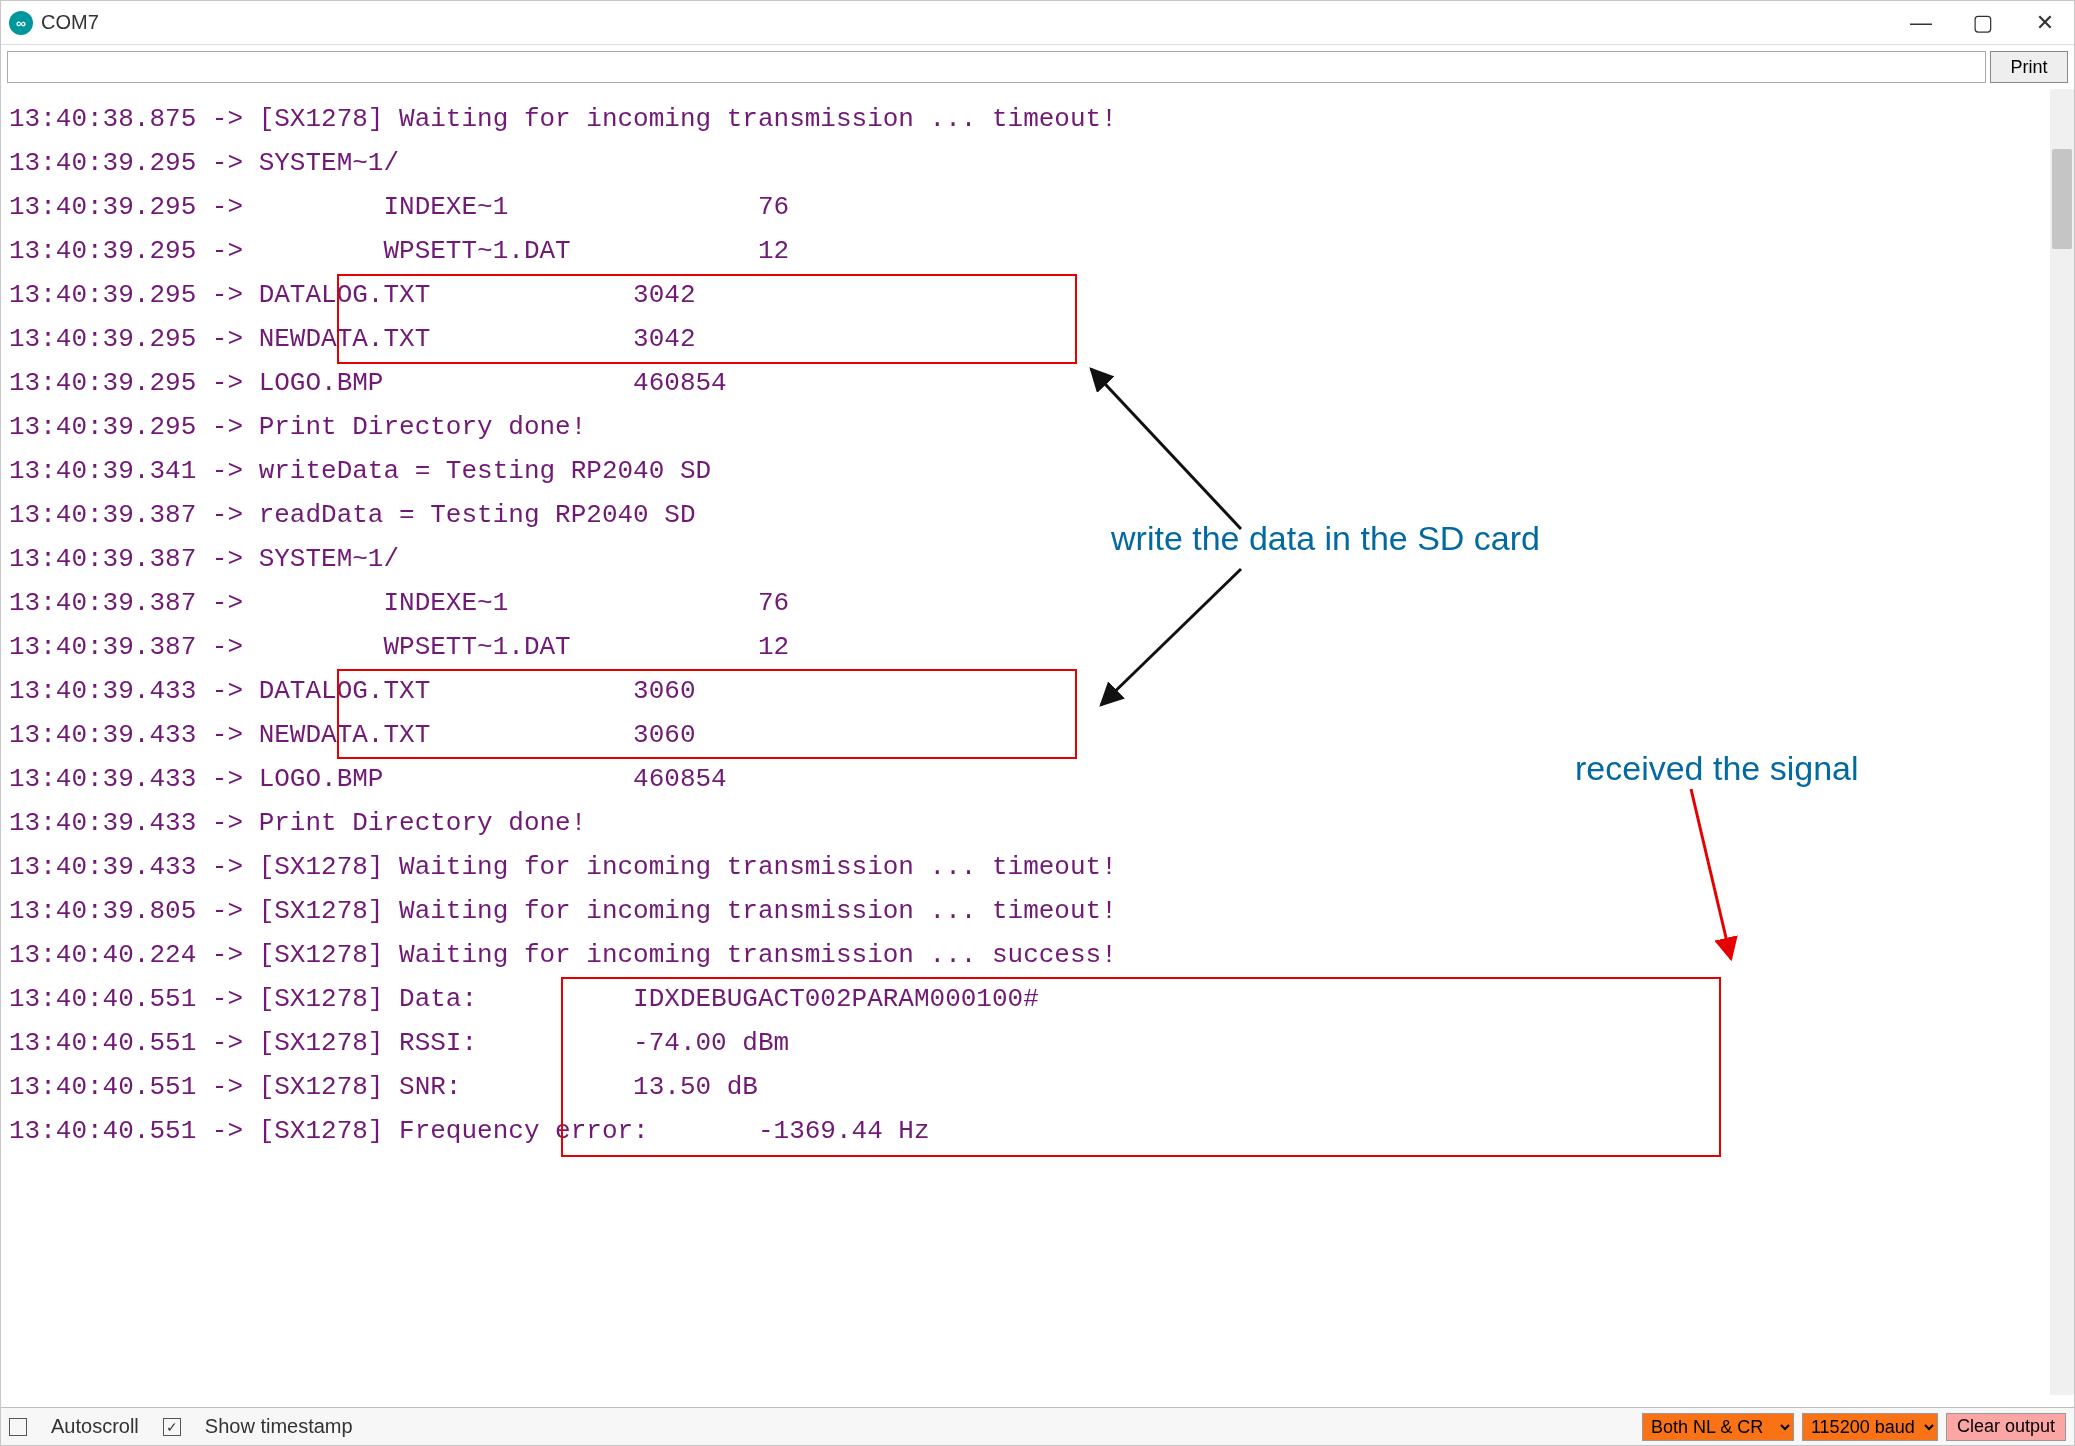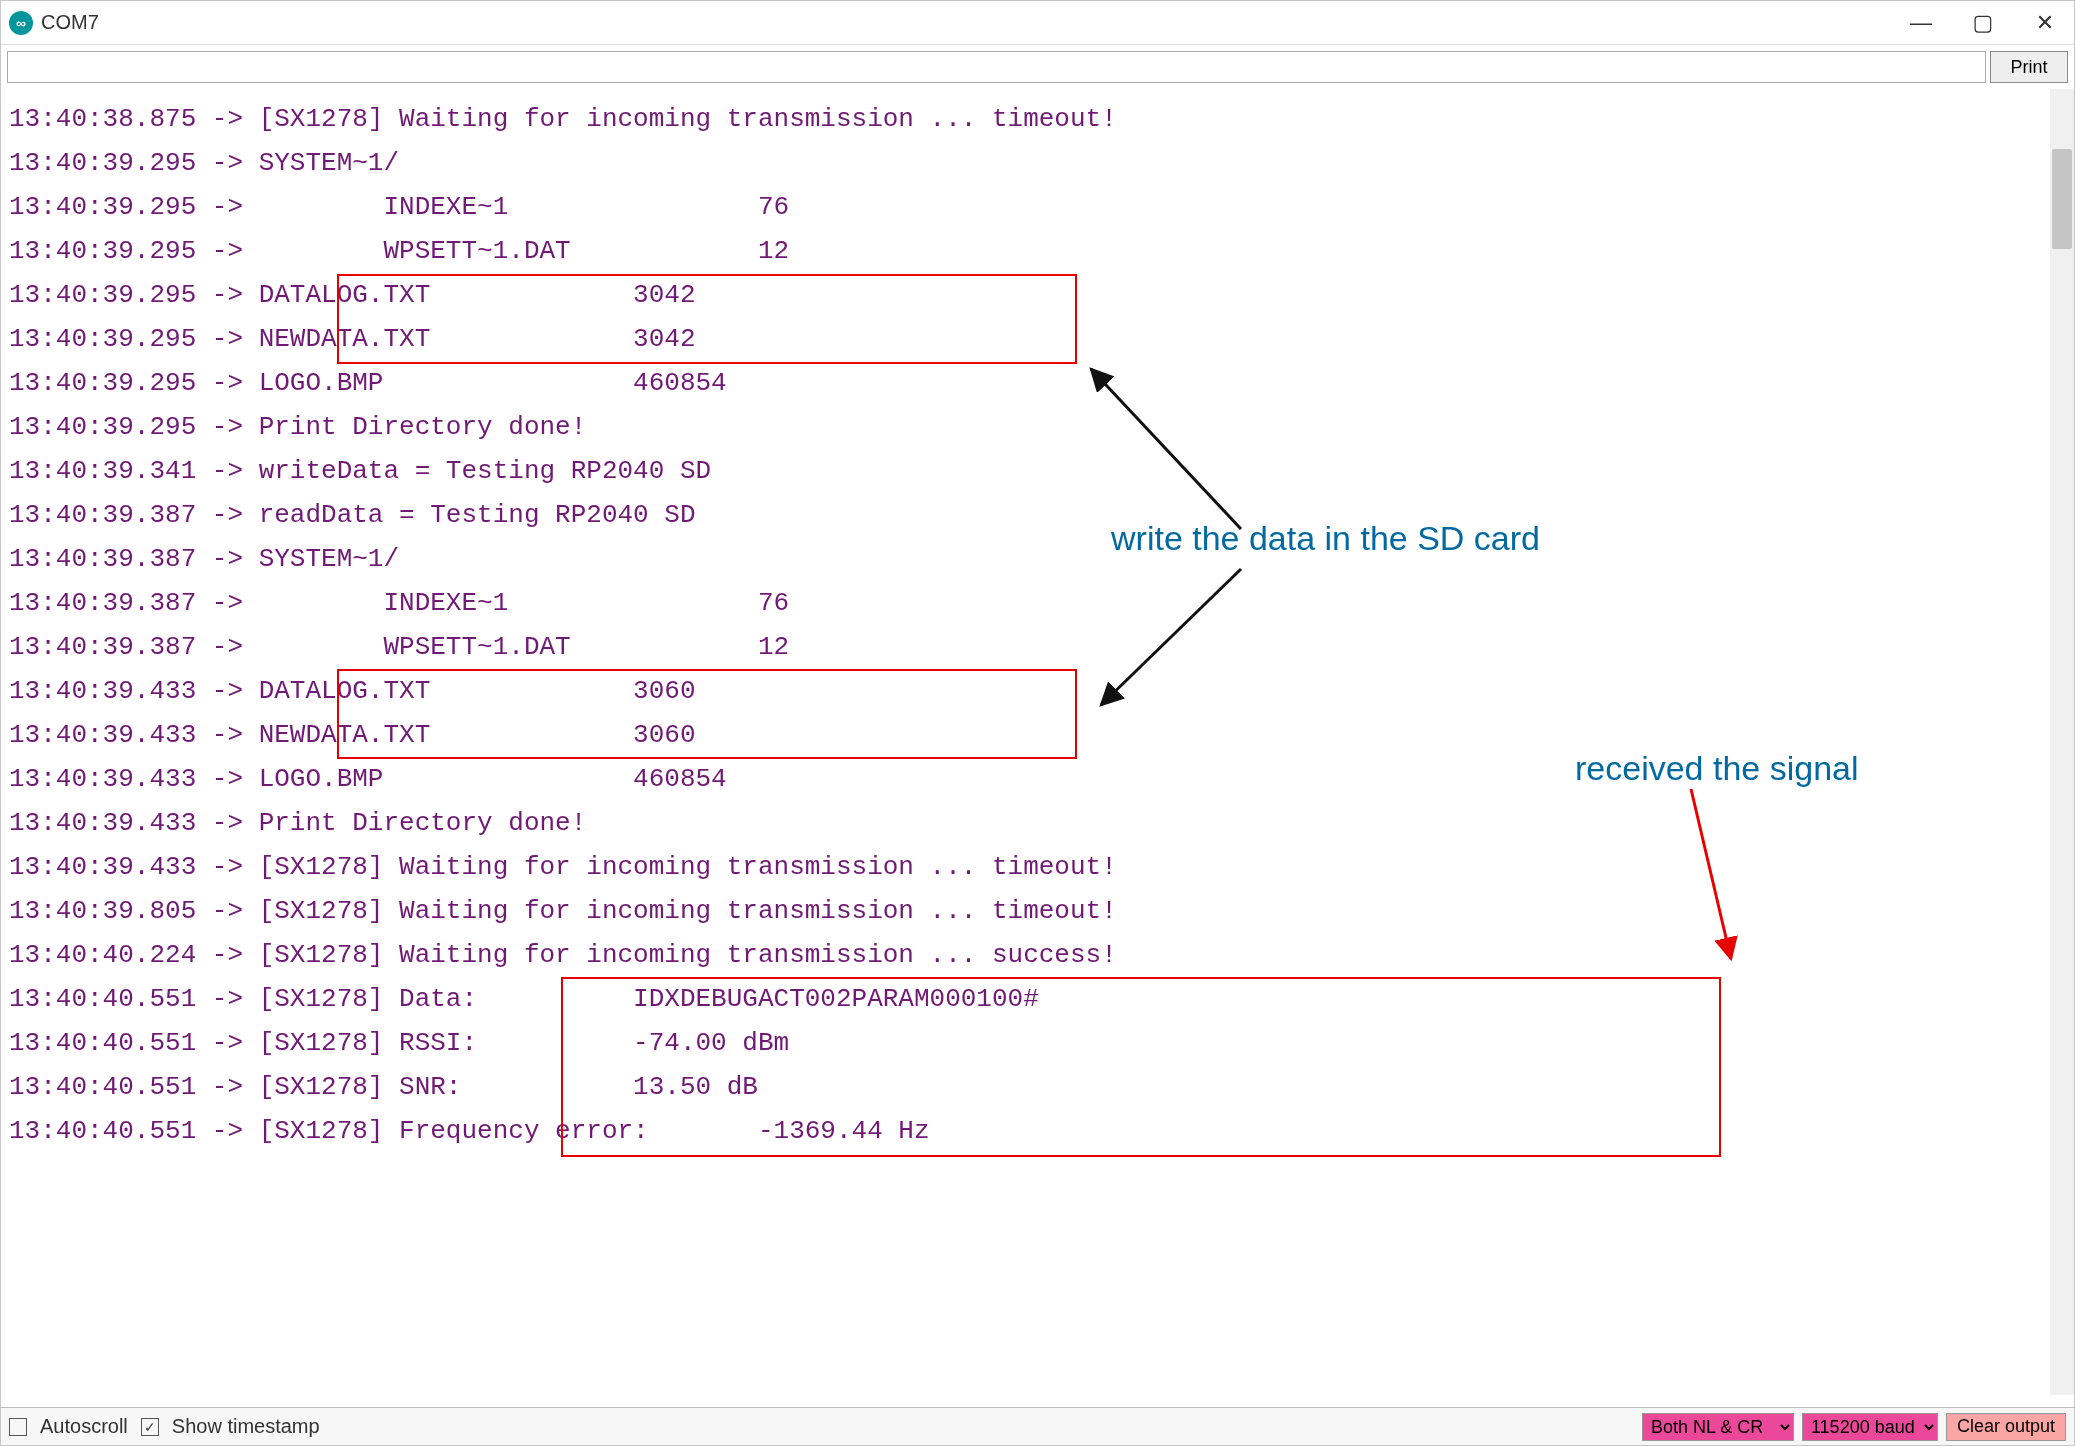--- a/index.html
+++ b/index.html
@@ -11,24 +11,24 @@
   .titlebar .win-controls { display: flex; gap: 36px; padding-right: 8px; }
   .titlebar .win-controls span { font-size: 22px; color: #333; cursor: pointer; width: 26px; text-align: center; }
   .input-row { display: flex; align-items: stretch; padding: 6px 6px; gap: 4px; }
   .input-row input { flex: 1; height: 32px; border: 1px solid #aaa; padding: 0 6px; font-size: 18px; }
   .input-row button { width: 78px; border: 1px solid #888; background: #eee; font-size: 18px; cursor: pointer; }
   .console { position: relative; height: 1306px; overflow: hidden; }
   .console-inner { position: absolute; left: 0; top: 0; right: 24px; bottom: 0; padding: 8px 10px 0 8px; font-family: "Courier New", monospace; font-size: 26px; line-height: 44px; white-space: pre; color: #701a75; }
   .console .scrollbar { position: absolute; right: 0; top: 0; width: 24px; height: 100%; background: #f0f0f0; }
   .console .scrollbar .thumb { position: absolute; left: 2px; right: 2px; top: 60px; height: 100px; background: #c5c5c5; border-radius: 2px; }
   .status-row { position: absolute; left: 0; right: 0; bottom: 0; height: 38px; border-top: 1px solid #bdbdbd; background: #f7f7f7; display: flex; align-items: center; padding: 0 8px; font-size: 20px; color: #333; }
-  .status-row .left-group { display: flex; align-items: center; gap: 13px; }
+  .status-row .left-group { display: flex; align-items: center; gap: 24px; }
   .status-row .chk { width: 18px; height: 18px; border: 1px solid #555; display: inline-flex; align-items: center; justify-content: center; font-size: 14px; cursor: pointer; }
   .status-row .spacer { flex: 1; }
-  .status-row select { height: 28px; font-size: 18px; border: 1px solid #999; background: #ec4899; padding: 0 4px; margin-left: 8px; }
+  .status-row select { height: 28px; font-size: 18px; border: 1px solid #999; background: #f97316; padding: 0 4px; margin-left: 8px; }
   .status-row button { height: 28px; font-size: 18px; border: 1px solid #999; background: #fca5a5; padding: 0 10px; margin-left: 8px; cursor: pointer; }
   .overlay { position: absolute; pointer-events: none; }
   .redbox { border: 2px solid #e60000; }
   .annot { position: absolute; font-family: Arial, sans-serif; font-size: 34px; color: #0369a1; pointer-events: none; }
   .arrow-line { stroke: #111; stroke-width: 3; fill: none; }
   .arrow-head { fill: #111; }
   .arrow-line-red { stroke: #e60000; stroke-width: 3; fill: none; }
   .arrow-head-red { fill: #e60000; }
 </style>
 </head>

